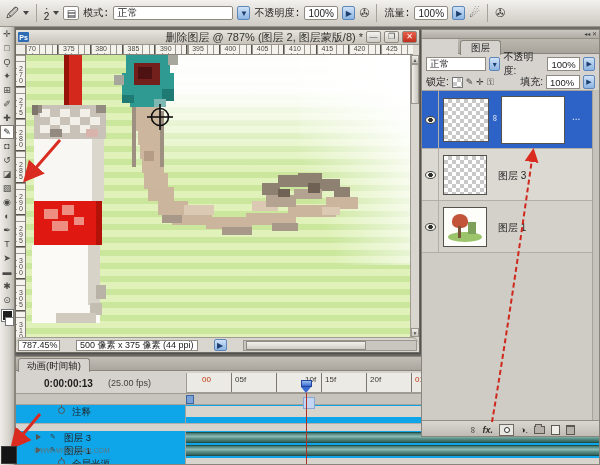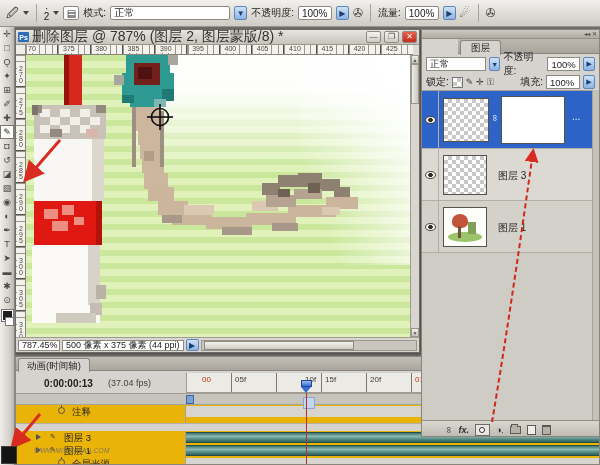--- a/index.html
+++ b/index.html
@@ -4,21 +4,21 @@
 <style>
   html,body{margin:0;padding:0;}
   body{width:600px;height:465px;position:relative;overflow:hidden;
        font-family:"Liberation Sans","DejaVu Sans",sans-serif;
        background:#6e6c68;font-size:10px;color:#222;}
   .abs{position:absolute;}
   
   #options-bar{left:0;top:0;width:600px;height:27px;
     background:linear-gradient(180deg,#f2f1ee 0%,#dcd9d3 60%,#cfccc5 100%);
     border-bottom:1px solid #98948c;display:flex;align-items:center;gap:4px;padding-left:6px;box-sizing:border-box;}
-  .opt-label{color:#1d1d1b;}
+  .opt-label{color:#1d1d1b;font-family:Liberation Mono, monospace;}
   .opt-box{background:#fff;border:1px solid #8e8a82;border-radius:2px;height:14px;
     display:flex;align-items:center;padding:0 3px;box-sizing:border-box;}
   .arrow-btn{width:13px;height:14px;background:linear-gradient(180deg,#cfe2f7,#8cb4e2);
     border:1px solid #5e86b8;border-radius:2px;color:#1d3f70;font-size:8px;
     display:flex;align-items:center;justify-content:center;box-sizing:border-box;}
   .tool-ic{color:#3a3a36;font-size:12px;line-height:12px;}
   .sep{width:1px;height:18px;background:#a7a39b;margin:0 3px;}
   .caret{width:0;height:0;border-left:3px solid transparent;border-right:3px solid transparent;border-top:4px solid #444;}
   
   #toolbox{left:0;top:27px;width:15px;height:438px;
@@ -30,21 +30,21 @@
   #fg-swatch{width:9px;height:9px;background:#1e1e1e;border:1px solid #fff;outline:1px solid #777;margin-top:3px;}
   #bg-swatch{width:7px;height:7px;background:#fff;border:1px solid #777;margin-left:4px;margin-top:-4px;}
   
   #doc-window{left:15px;top:29px;width:405px;height:324px;background:#dedbd5;
     border:1px solid #6f6b63;box-sizing:border-box;box-shadow:1px 1px 2px rgba(0,0,0,.35);}
   #doc-titlebar{left:0;top:0;width:100%;height:15px;
     background:linear-gradient(180deg,#e7e4de,#c8c4bc);border-bottom:1px solid #9a968e;
     display:flex;align-items:center;gap:3px;padding:0 2px;box-sizing:border-box;}
   #ps-doc-icon{width:11px;height:10px;background:#2d6cb4;color:#fff;font-size:7px;font-weight:bold;
     display:flex;align-items:center;justify-content:center;border-radius:1px;}
-  #doc-title{font-size:14px;color:#33332f;white-space:nowrap;overflow:hidden;flex:1;}
+  #doc-title{font-size:11px;color:#33332f;white-space:nowrap;overflow:hidden;flex:1;text-align:right;}
   .win-btn{width:15px;height:12px;border:1px solid #8e8a82;border-radius:2px;font-size:8px;line-height:10px;
     text-align:center;background:linear-gradient(180deg,#f4f3f0,#cfccc5);color:#444;box-sizing:border-box;}
   .win-btn.close{background:linear-gradient(180deg,#e8604d,#c22f1d);color:#fff;font-weight:bold;}
   #h-ruler{left:10px;top:15px;width:387px;height:10px;background:#f4f2ec;border-bottom:1px solid #88847c;
     background-image:repeating-linear-gradient(90deg,#9a968e 0 1px,transparent 1px 6.46px),
                      repeating-linear-gradient(90deg,transparent 0 1px,transparent 1px 31.3px,#55524c 31.3px 32.3px);
     box-sizing:border-box;overflow:hidden;}
   .hrl{position:absolute;top:0;font-size:7px;color:#4b4841;background:#f4f2ec;padding:0 1px;line-height:8px;}
   #ruler-corner{left:0;top:15px;width:10px;height:10px;background:#efede7;border-right:1px solid #88847c;border-bottom:1px solid #88847c;box-sizing:border-box;}
   #v-ruler{left:0;top:25px;width:10px;height:282px;background:#f4f2ec;border-right:1px solid #88847c;
@@ -58,21 +58,21 @@
     overflow:hidden;}
   .haze-top{position:absolute;left:110px;top:0;right:0;height:115px;
     background:linear-gradient(180deg,rgba(255,255,255,.97) 30%,rgba(255,255,255,0) 100%);}
   .haze-right{position:absolute;right:0;top:0;width:110px;height:210px;
     background:linear-gradient(250deg,rgba(255,255,255,.9) 15%,rgba(255,255,255,0) 80%);}
   #canvas-art{position:absolute;left:0;top:0;}
   #doc-vscroll{right:0;top:25px;width:9px;height:282px;background:#d9d6d0;border-left:1px solid #a09c94;box-sizing:border-box;}
   .scr-btn{position:absolute;left:0;width:8px;height:9px;font-size:5px;color:#555;text-align:center;line-height:9px;
     background:linear-gradient(180deg,#f0eee9,#c9c6bf);border:1px solid #9a968e;box-sizing:border-box;}
   #doc-statusbar{left:0;bottom:0;width:100%;height:15px;background:#d9d6d0;border-top:1px solid #a09c94;
-    display:flex;align-items:center;gap:2px;padding:0 2px;box-sizing:border-box;}
+    display:flex;align-items:center;gap:16px;padding:0 2px;box-sizing:border-box;border-radius:7px;}
   .status-box{background:#fff;border:1px solid #8e8a82;height:11px;display:flex;align-items:center;
     padding:0 3px;font-size:9px;box-sizing:border-box;white-space:nowrap;}
   #h-scroll-track{flex:1;height:11px;background:#c9c6bf;border:1px solid #9a968e;position:relative;box-sizing:border-box;}
   #h-scroll-thumb{position:absolute;left:2px;top:0;height:9px;width:70%;
     background:linear-gradient(180deg,#f3f1ec,#cfccc5);border:1px solid #8e8a82;box-sizing:border-box;}
   
   #timeline-panel{left:15px;top:356px;width:585px;height:109px;background:#d6d3ce;
     border:1px solid #89857d;box-sizing:border-box;overflow:hidden;}
   #tl-tabbar{left:0;top:0;width:100%;height:14px;background:linear-gradient(180deg,#c2beb6,#aaa69e);
     border-bottom:1px solid #89857d;box-sizing:border-box;}
@@ -81,21 +81,21 @@
   #tl-header{left:0;top:14px;width:100%;height:23px;border-bottom:1px solid #a09c94;box-sizing:border-box;}
   #tl-time{position:absolute;left:28px;top:7px;font-size:10px;color:#1c1c1a;font-weight:bold;}
   #tl-fps{position:absolute;left:92px;top:7px;font-size:9px;color:#45433f;font-weight:normal;}
   #tl-ruler{position:absolute;left:170px;top:2px;right:0;height:20px;background:#eceae4;
     border-left:1px solid #a09c94;border-bottom:1px solid #a09c94;box-sizing:border-box;
     background-image:repeating-linear-gradient(90deg,transparent 0 44px,#7c786f 44px 45px);}
   .tick{position:absolute;top:2px;font-size:8px;color:#3c3a36;}
   .tick.red{color:#c03510;}
   #tl-workarea{left:0;top:37px;width:100%;height:11px;background:#c7c4bd;border-bottom:1px solid #a6a29a;box-sizing:border-box;}
   #wa-cap{position:absolute;left:170px;top:1px;width:8px;height:9px;background:#7ba2d6;border:1px solid #3c64a0;box-sizing:border-box;}
-  .tl-row{position:absolute;left:0;width:100%;height:19px;border-bottom:1px solid #b3afa7;box-sizing:border-box;background:#eab308;}
+  .tl-row{position:absolute;left:0;width:100%;height:19px;border-bottom:1px solid #b3afa7;box-sizing:border-box;background:#0ea5e9;}
   .tl-row .rowlabel{position:absolute;top:1px;font-size:9.5px;color:#222;}
   .tl-row.sel-left .leftcol{background:#2d62c7;}
   .leftcol{position:absolute;left:0;top:0;width:170px;height:100%;box-sizing:border-box;border-right:1px solid #a6a29a;}
   .tri{position:absolute;left:20px;top:3px;width:0;height:0;border-top:3.5px solid transparent;border-bottom:3.5px solid transparent;border-left:5px solid #56534d;}
   .sel-left .tri{border-left-color:#fff;}
   .sel-left .rowlabel{color:#fff;}
   .stopwatch{position:absolute;width:7px;height:7px;border:1px solid #56534d;border-radius:50%;top:2px;box-sizing:border-box;}
   .stopwatch:before{content:"";position:absolute;left:2px;top:-3px;width:1px;height:2px;background:#56534d;}
   .mini-brush{position:absolute;top:2px;width:8px;height:7px;font-size:7px;color:#3c3a36;line-height:7px;}
   .lane{position:absolute;left:170px;right:0;top:1px;height:11px;
@@ -128,21 +128,21 @@
   .layer-row{position:absolute;left:0;width:172px;border-bottom:1px solid #b3afa7;box-sizing:border-box;}
   .eye-col{position:absolute;left:0;top:0;width:17px;height:100%;border-right:1px solid #b3afa7;box-sizing:border-box;}
   .eye{position:absolute;left:3px;top:50%;margin-top:-4px;width:11px;height:8px;border:1px solid #4a4a46;border-radius:50%;
     background:radial-gradient(circle at 50% 50%,#2e2e2c 2px,#f4f2ec 2.5px);box-sizing:border-box;}
   .checker{background-image:linear-gradient(45deg,#c8c8c8 25%,transparent 25%,transparent 75%,#c8c8c8 75%),
     linear-gradient(45deg,#c8c8c8 25%,#ffffff 25%,#ffffff 75%,#c8c8c8 75%);
     background-size:8px 8px;background-position:0 0,4px 4px;background-color:#fff;}
   .thumb{position:absolute;border:1px solid #55524c;box-sizing:border-box;}
   #lp-scroll{position:absolute;right:0;top:60px;width:7px;height:330px;background:#c5c2bb;border-left:1px solid #a6a29a;box-sizing:border-box;}
   #lp-bottom{left:0;top:390px;width:100%;height:18px;background:linear-gradient(180deg,#dad7d1,#bdb9b1);
-    border-top:1px solid #938f87;box-sizing:border-box;display:flex;align-items:center;gap:6px;padding:0 24px;}
+    border-top:1px solid #938f87;box-sizing:border-box;display:flex;align-items:center;justify-content:flex-end;gap:6px;padding:0 24px;}
   .lpb-ic{font-size:9px;color:#2e2d2a;line-height:10px;}
   #mask-btn{width:15px;height:12px;border:1px solid #6f6b63;background:#e8e6e0;display:flex;align-items:center;justify-content:center;box-sizing:border-box;}
   #mask-btn .circle{width:6px;height:6px;border:1px solid #2e2d2a;border-radius:50%;box-sizing:border-box;background:#fff;}
   .css-folder{width:11px;height:8px;background:#b5b1a9;border:1px solid #5c5952;position:relative;box-sizing:border-box;}
   .css-folder:before{content:"";position:absolute;left:0;top:-3px;width:5px;height:2px;background:#b5b1a9;border:1px solid #5c5952;border-bottom:none;}
   .css-square{width:9px;height:10px;background:#efede8;border:1px solid #5c5952;box-sizing:border-box;}
   .css-trash{width:9px;height:10px;background:#b5b1a9;border:1px solid #5c5952;border-top:2px solid #5c5952;box-sizing:border-box;}
   
   #annot{left:0;top:0;width:600px;height:465px;pointer-events:none;z-index:40;}
   #site-logo{left:1px;top:446px;width:16px;height:18px;background:#141414;border:1px solid #3c3c3c;z-index:41;box-sizing:border-box;}
@@ -352,21 +352,21 @@
       </span>
   </div>
 </div>
 
 <div id="timeline-panel" class="abs">
   <div id="tl-tabbar" class="abs">
     <span id="tl-tab">动画(时间轴)</span>
   </div>
   <div id="tl-header" class="abs">
     <span id="tl-time">0:00:00:13</span>
-    <span id="tl-fps">(37.04 fps)</span>
+    <span id="tl-fps">(25.00 fps)</span>
     <div id="tl-ruler">
         <span class="tick red" style="left: 3px; padding-left: 12px;">00</span>
         <span class="tick" style="left: 48px;">05f</span>
         <span class="tick" style="left: 93px; margin-left: 25px;">10f</span>
         <span class="tick" style="left: 138px;">15f</span>
         <span class="tick" style="left: 183px;">20f</span>
         <span class="tick red" style="left: 228px;">01:0</span>
       </div>
   </div>
   <div id="tl-workarea" class="abs">

